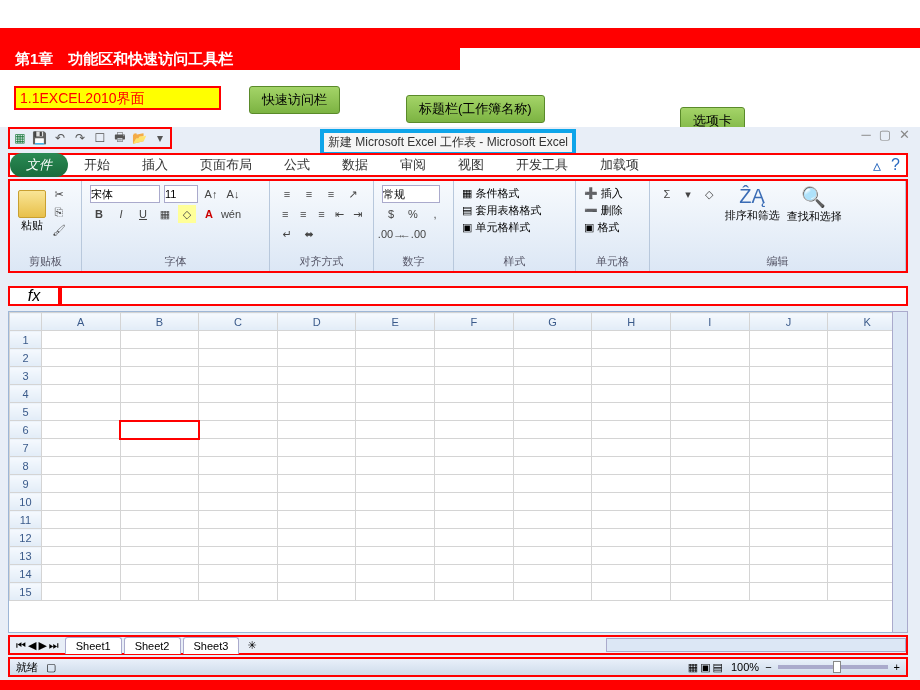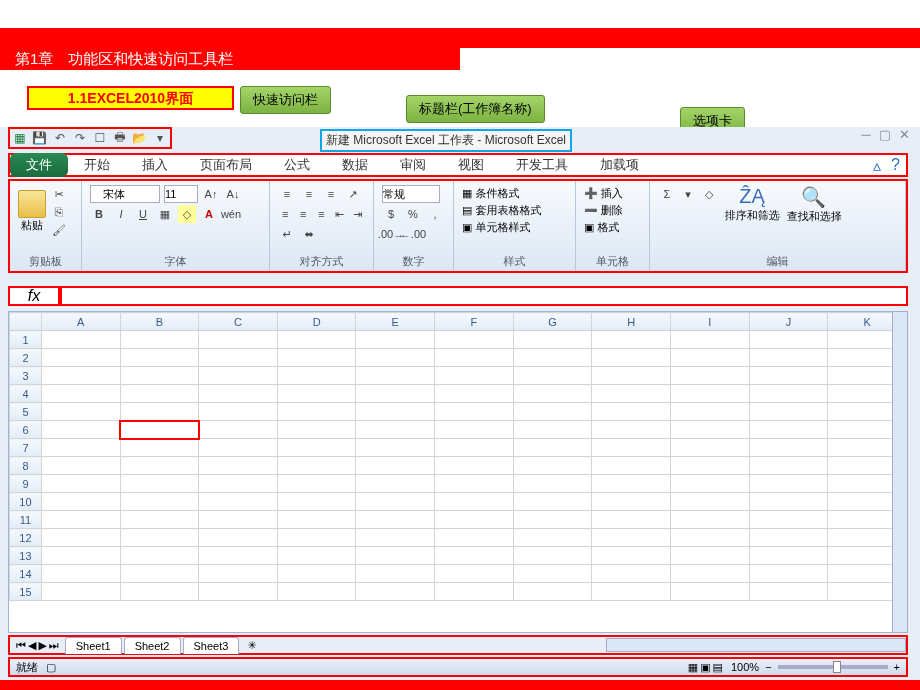--- a/index.html
+++ b/index.html
@@ -3,52 +3,52 @@
 <meta charset="utf-8">
 <style>
 * { margin: 0; padding: 0; box-sizing: border-box; }
 body { font-family: "Microsoft YaHei", sans-serif; width: 920px; height: 690px; background: #fff; position: relative; overflow: hidden; }
 
 
 .red-top { position: absolute; top: 28px; left: 0; width: 920px; height: 20px; background: #ff0000; }
 .red-mid { position: absolute; top: 48px; left: 0; width: 460px; height: 22px; background: #ff0000; }
 .red-bottom { position: absolute; top: 680px; left: 0; width: 920px; height: 10px; background: #ff0000; }
 
-.chapter-title { position: absolute; top: 50px; left: 15px; color: #fff; font-size: 15px; font-weight: normal; }
-.section-box { position: absolute; top: 86px; left: 27px; width: 207px; height: 24px; border: 2px solid #ff0000; background: #ffff00; color: #ff0000; font-weight: bold; font-size: 14px; padding: 2px 4px; text-align: center; }
+.chapter-title { position: absolute; top: 50px; left: 15px; color: #fff; font-size: 15px; font-weight: bold; }
+.section-box { position: absolute; top: 86px; left: 14px; width: 207px; height: 24px; border: 2px solid #ff0000; background: #ffff00; color: #ff0000; font-weight: normal; font-size: 14px; padding: 2px 4px; }
 
 
 .callout { position: absolute; background: #8bc34a; background: linear-gradient(to bottom, #a4d468, #7cb342); border: 1px solid #5a8a2a; border-radius: 3px; padding: 4px 12px; color: #000; font-size: 13px; text-align: center; }
 
 
 .excel { position: absolute; top: 127px; left: 0; width: 920px; height: 554px; background: #e8eef7; }
 
 
 .qat { position: absolute; top: 0; left: 8px; display: flex; align-items: center; gap: 4px; padding: 2px; border: 2px solid #ff0000; height: 22px; }
 .qat-icon { width: 16px; height: 16px; display: inline-flex; align-items: center; justify-content: center; font-size: 12px; color: #555; }
 
 
-.titlebar { position: absolute; top: 2px; left: 320px; font-size: 12px; color: #333; border: 2px solid #0ea5e9; padding: 1px 4px; background: #f5f5f5; }
+.titlebar { position: absolute; top: 2px; left: 320px; font-size: 12px; color: #333; border: 4px solid #0ea5e9; padding: 1px 4px; background: #f5f5f5; }
 
 
 .win-controls { position: absolute; top: 0; right: 10px; display: flex; gap: 8px; font-size: 13px; color: #888; }
 
 
 .ribbon-tabs { position: absolute; top: 26px; left: 8px; width: 900px; height: 24px; border: 2px solid #ff0000; display: flex; align-items: center; background: #fff; }
 .tab { font-size: 13px; padding: 3px 16px; color: #333; }
-.tab.file { background: #217346; background: linear-gradient(to bottom, #2a8a54, #196b3c); color: #fff; border-radius: 6px; }
+.tab.file { background: #217346; background: linear-gradient(to bottom, #2a8a54, #196b3c); color: #fff; border-radius: 12px; font-style: italic; }
 .help-icon { margin-left: auto; margin-right: 6px; color: #2a6ac0; }
 
 
 .ribbon-body { position: absolute; top: 52px; left: 8px; width: 900px; height: 94px; border: 2px solid #ff0000; background: linear-gradient(to bottom, #f7fafd, #dce7f5); display: flex; }
 .group { border-right: 1px solid #b8c8dc; padding: 4px 8px; display: flex; flex-direction: column; position: relative; font-size: 11px; }
 .group-label { position: absolute; bottom: 2px; left: 50%; transform: translateX(-50%); color: #556; font-size: 11px; white-space: nowrap; }
 .group-row { display: flex; gap: 4px; align-items: center; margin-bottom: 2px; }
 .btn { width: 18px; height: 18px; display: inline-flex; align-items: center; justify-content: center; font-size: 11px; border: 1px solid transparent; background: transparent; color: #444; }
-.font-sel { width: 70px; height: 18px; font-size: 11px; border: 1px solid #aac; background: #fff; padding-left: 12px; }
+.font-sel { width: 70px; height: 18px; font-size: 11px; border: 1px solid #aac; background: #fff; }
 .size-sel { width: 34px; height: 18px; font-size: 11px; border: 1px solid #aac; background: #fff; }
 .num-sel { width: 58px; height: 18px; font-size: 11px; border: 1px solid #aac; background: #fff; font-family: Liberation Mono, monospace; }
 .paste-big { width: 36px; height: 44px; display: flex; flex-direction: column; align-items: center; font-size: 11px; }
 .paste-big .icon { width: 28px; height: 28px; background: linear-gradient(to bottom,#f9e596,#e8c04a); border: 1px solid #c9a030; border-radius: 2px; }
 .style-item { display: flex; align-items: center; gap: 3px; font-size: 11px; margin: 1px 0; }
 .cell-item { display: flex; align-items: center; gap: 3px; font-size: 11px; margin: 1px 0; }
 .edit-big { display: flex; flex-direction: column; align-items: center; font-size: 11px; min-width: 56px; }
 
 
 .nb-row { position: absolute; top: 158px; left: 8px; width: 900px; height: 22px; display: flex; align-items: center; }
@@ -82,21 +82,21 @@
 .v-scroll { position: absolute; right: 12px; top: 184px; width: 16px; height: 322px; background: #dce7f5; border: 1px solid #aac; }
 </style>
 </head>
 <body>
 
 <div class="red-top"></div>
 <div class="red-mid"></div>
 <div class="chapter-title">第1章　功能区和快速访问工具栏</div>
 <div class="section-box">1.1EXCEL2010界面</div>
 
-<div class="callout" style="top:86px;left:240px;">快速访问栏</div>
+<div class="callout" style="top:86px;left:249px;">快速访问栏</div>
 <div class="callout" style="top:95px;left:406px;">标题栏(工作簿名称)</div>
 <div class="callout" style="top:107px;left:680px;">选项卡</div>
 <div class="callout" style="top:246px;left:187px;">功能区</div>
 <div class="callout" style="top:323px;left:128px;">名称框</div>
 <div class="callout" style="top:351px;left:376px;">列名称</div>
 <div class="callout" style="top:338px;left:770px;">编辑栏</div>
 <div class="callout" style="top:394px;left:194px;">单元格</div>
 <div class="callout" style="top:500px;left:88px;">行号</div>
 <div class="callout" style="top:613px;left:244px;">工作表名称</div>
 <div class="callout" style="top:622px;left:447px;">状态栏</div>

